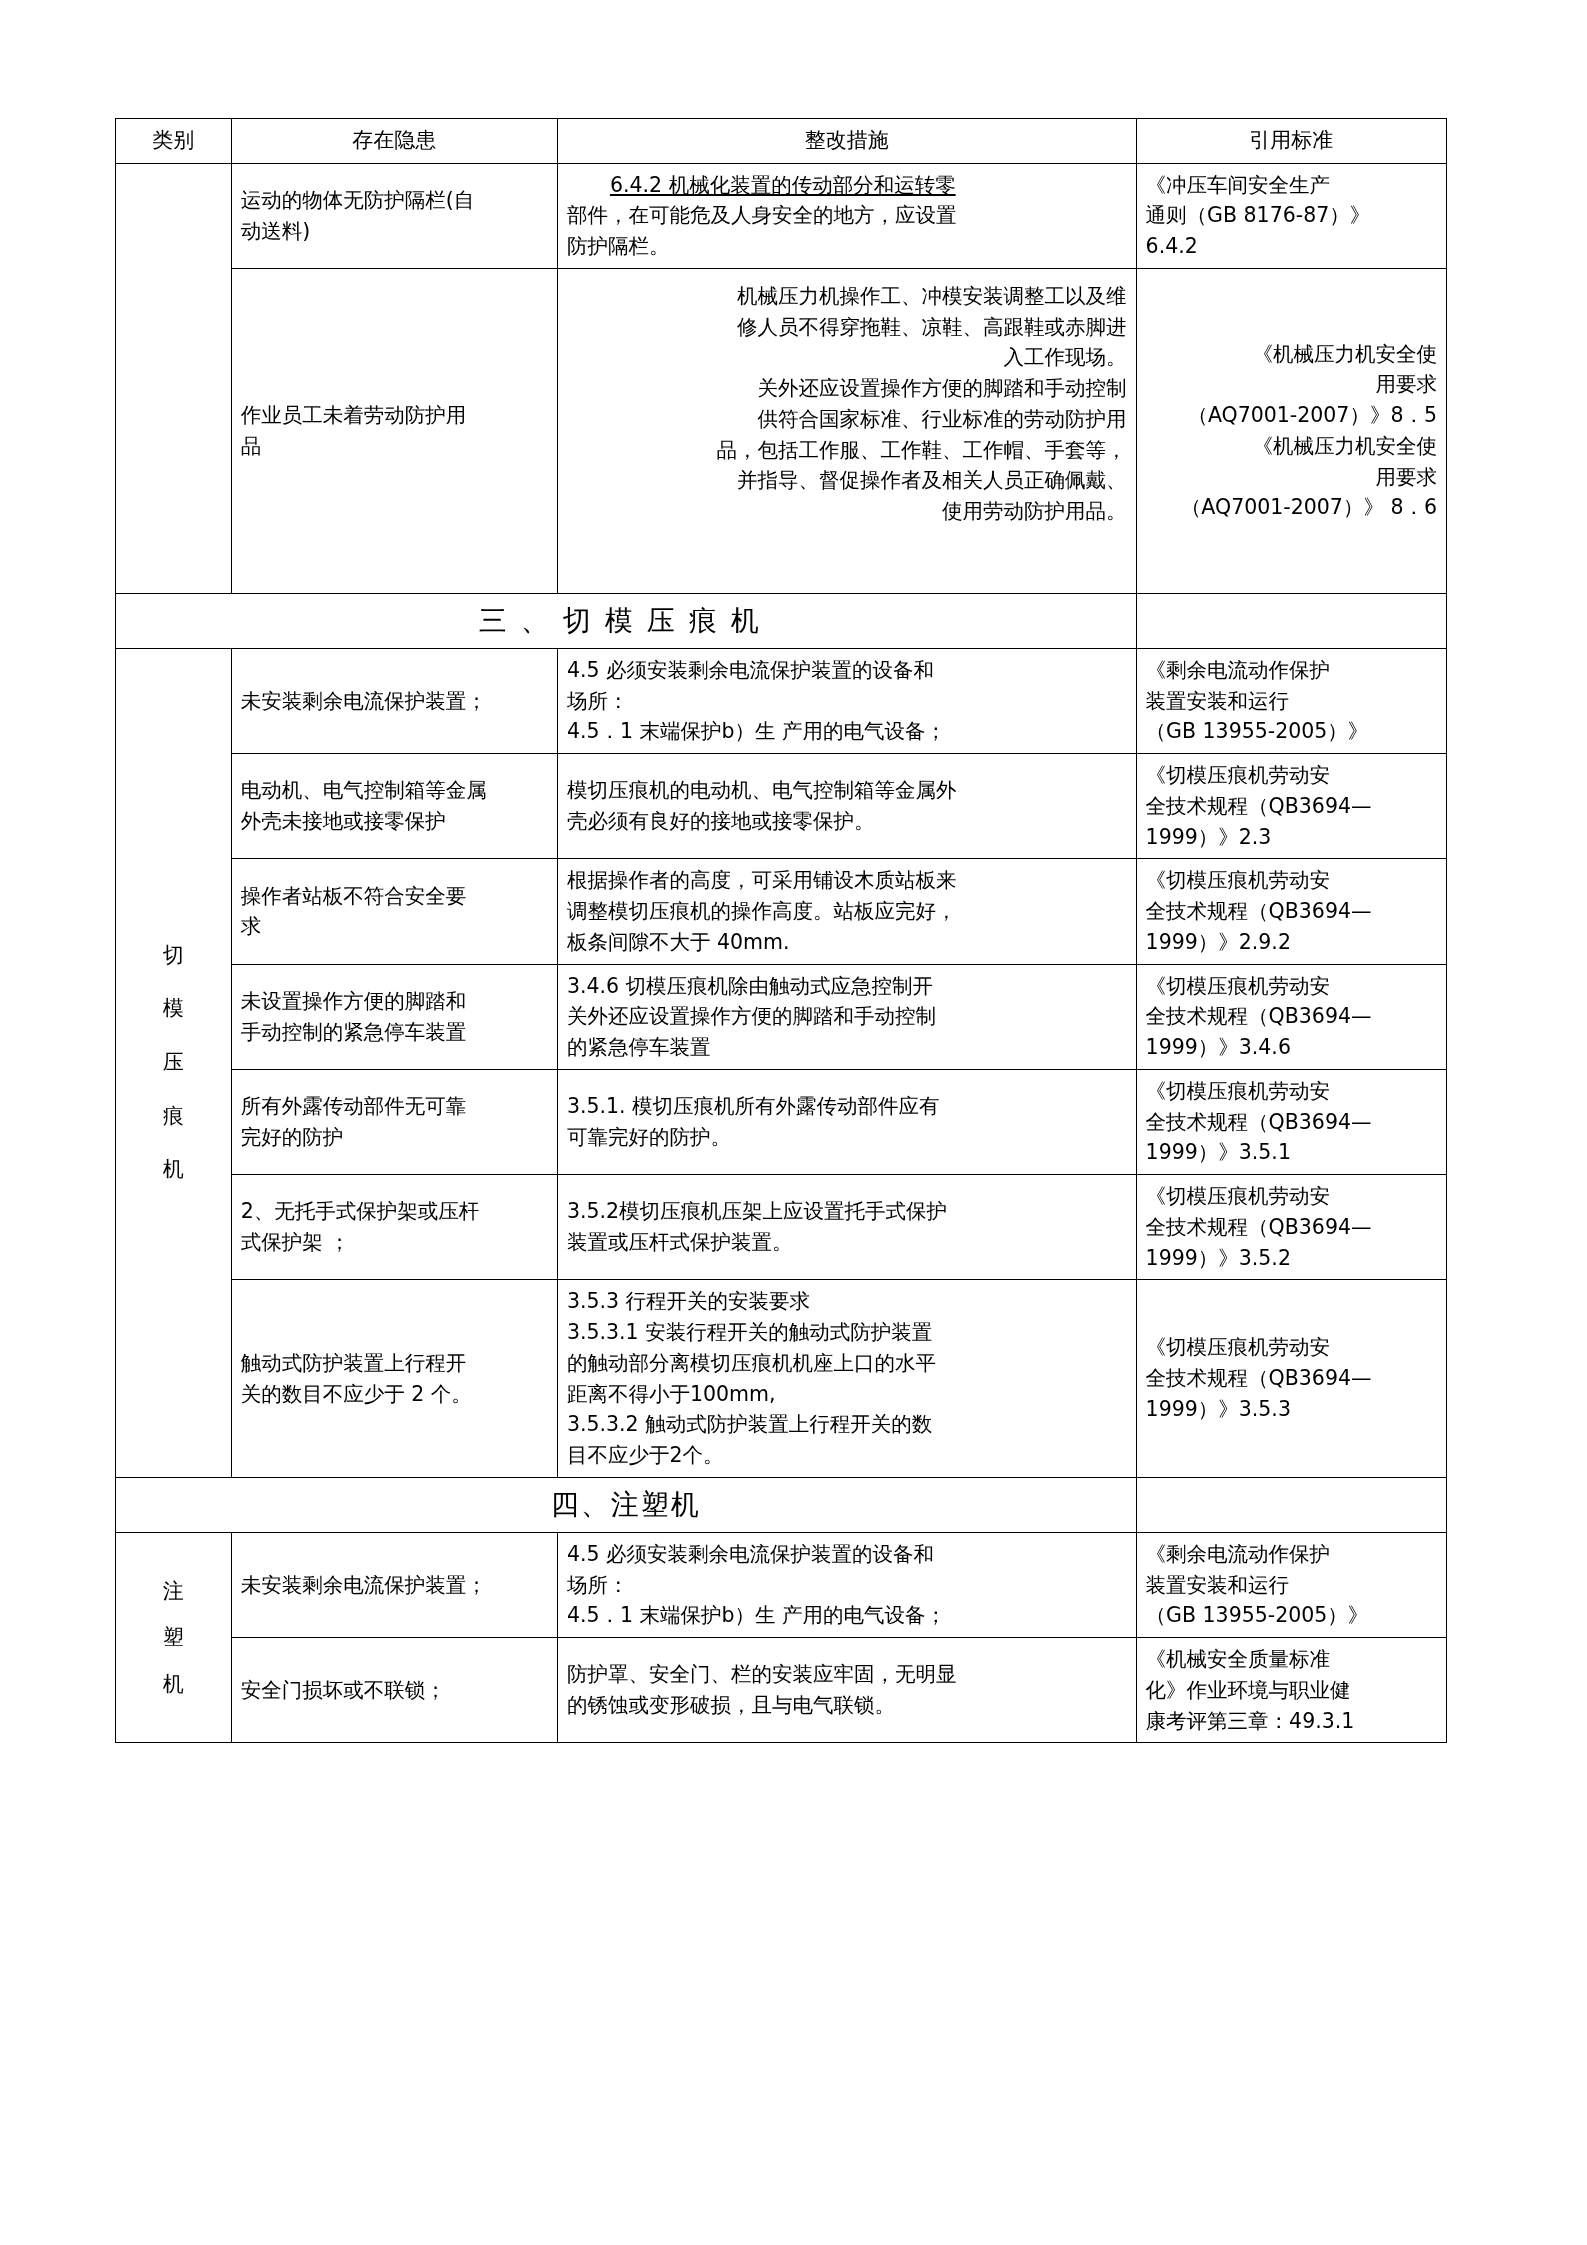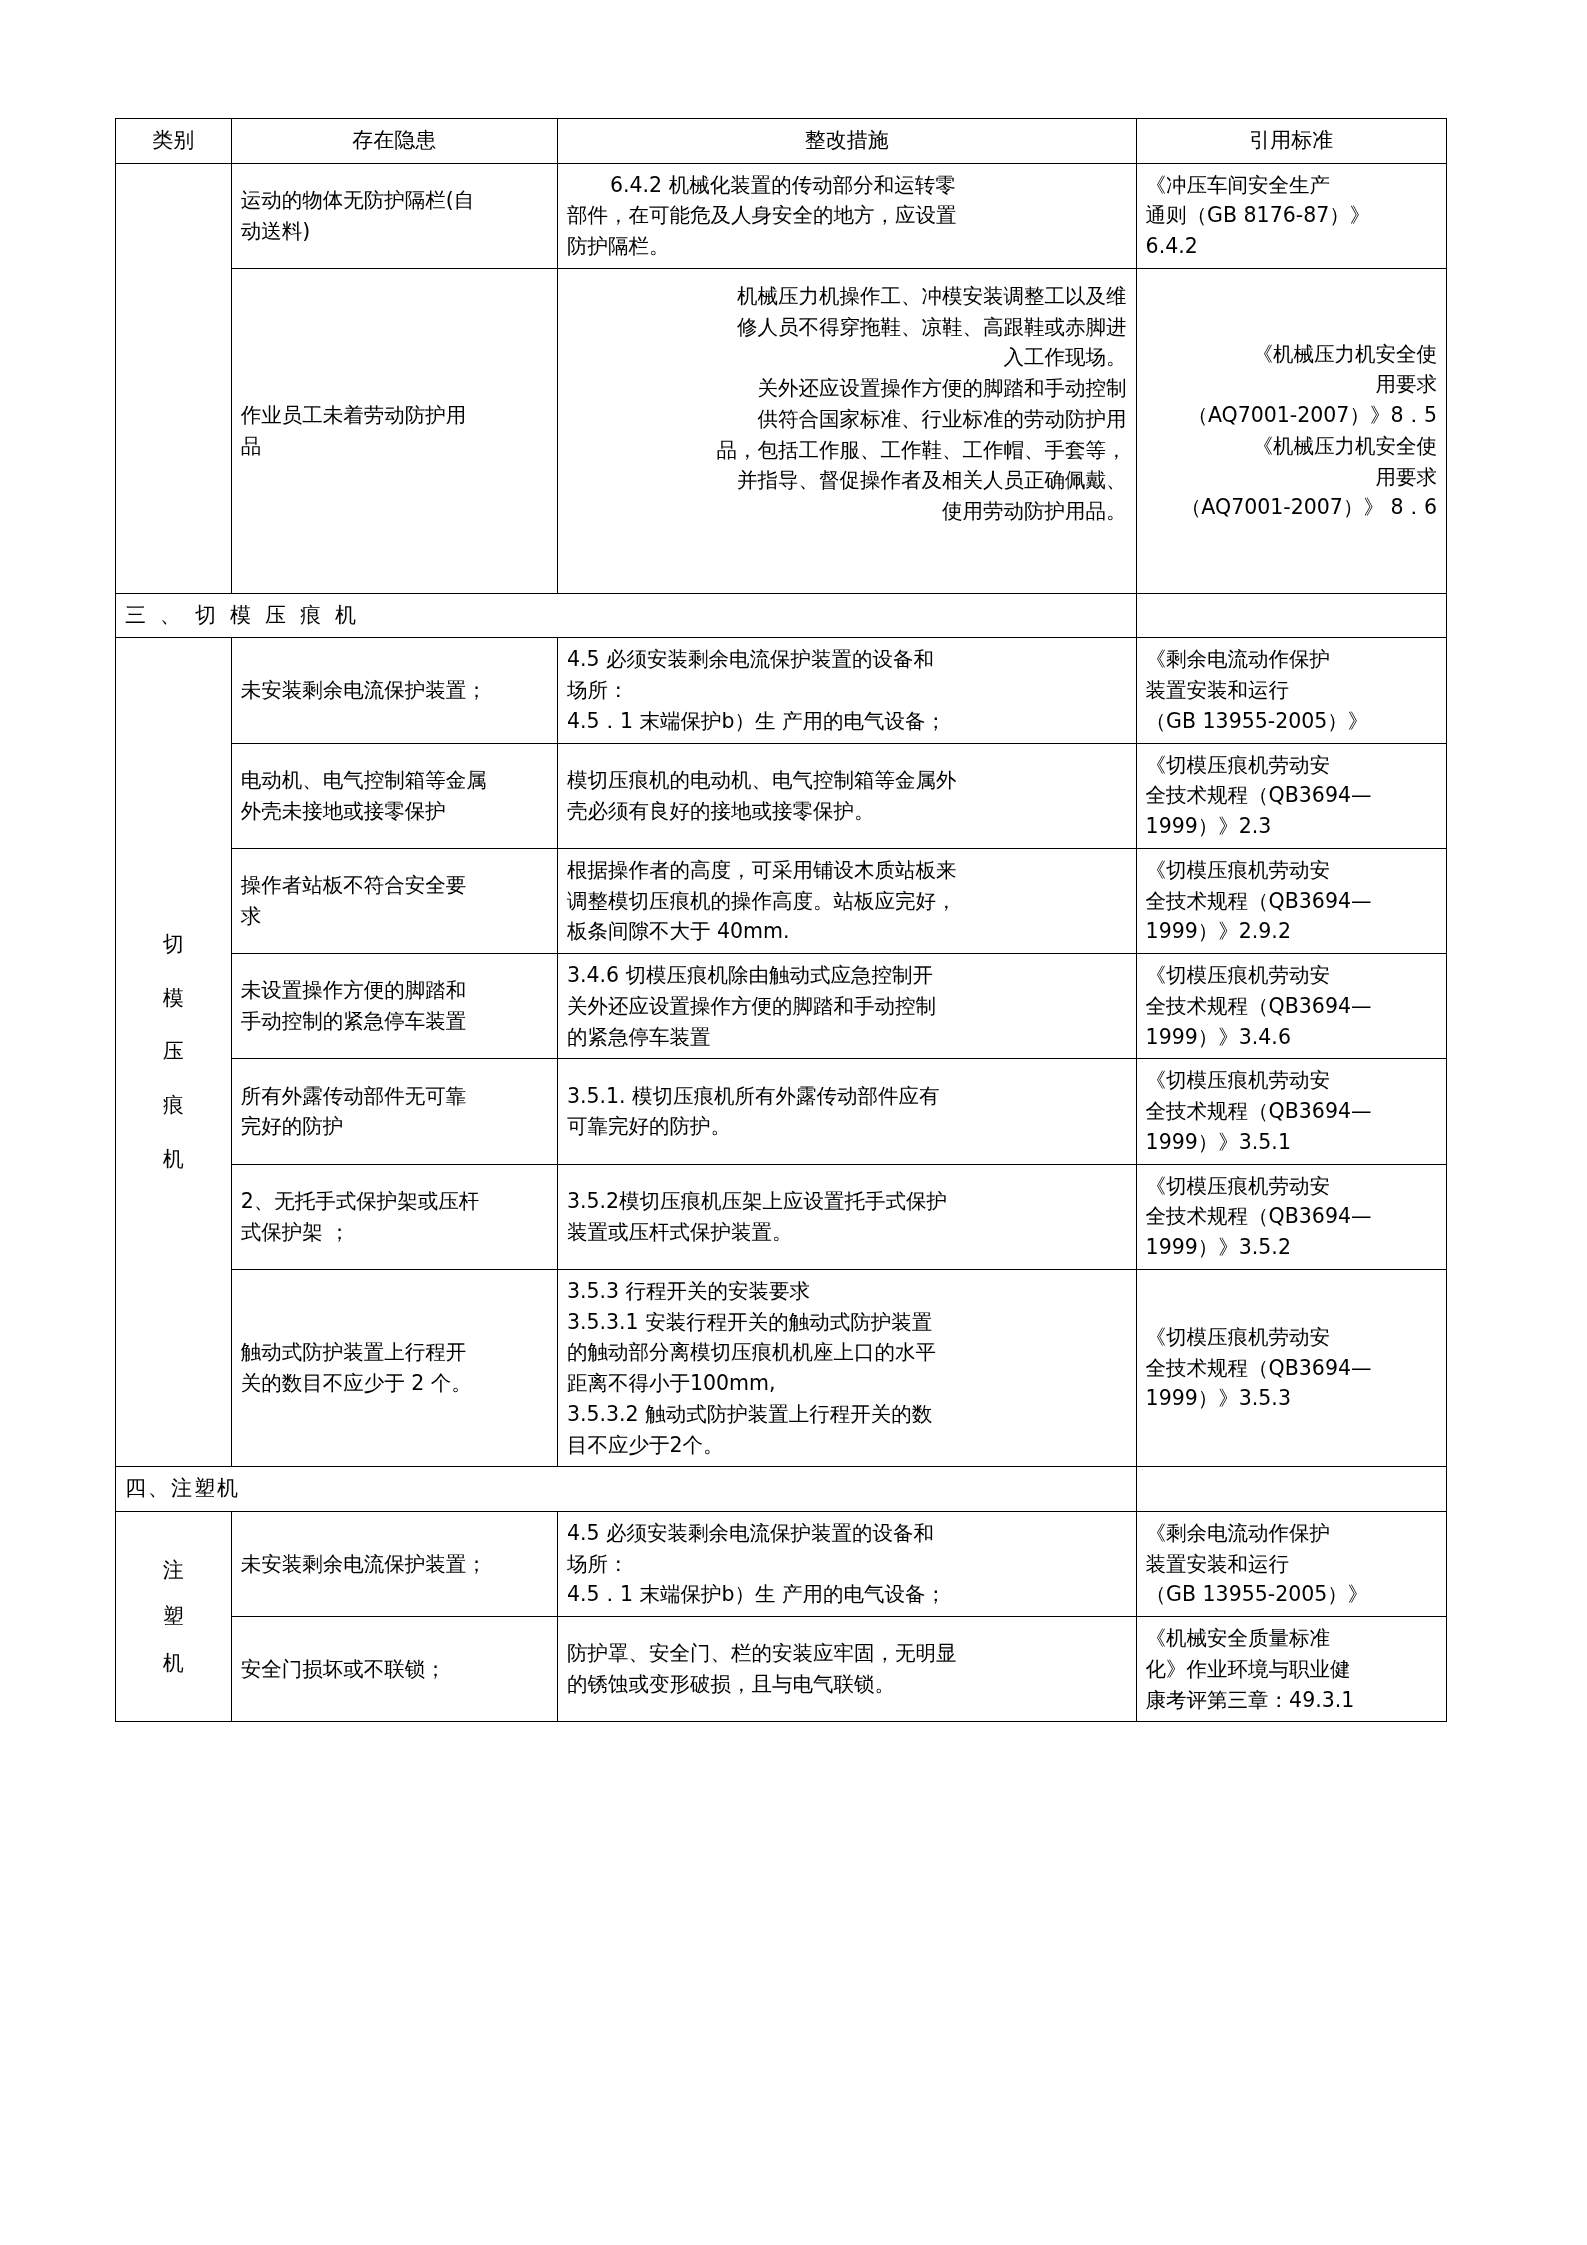--- a/index.html
+++ b/index.html
@@ -47,32 +47,33 @@
   }
   .center { text-align: right; }
   .vert-cat {
     text-align: center;
     font-size: 21px;
     line-height: 2.55;
     letter-spacing: 0;
   }
   .vert-cat span { display: block; }
   .section-row td {
+    text-align: center;
     padding: 9px 4px 11px 4px;
-    font-size: 21px;
+    font-size: 28px;
   }
   .spaced-wide {
     letter-spacing: 14px;
     padding-left: 14px;
   }
   .spaced-mid {
     letter-spacing: 2px;
   }
   .cell-text { display: block; }
-  .indent2 { text-indent: 2.1em; display: block; }
+  .indent2 { text-indent: 2.1em; display: block; text-decoration: underline; }
   .tall { height: 62px; }
   .footer {
     position: absolute;
     left: 0;
     top: 2062px;
     width: 1587px;
     text-align: center;
     font-size: 21px;
     font-family: "DejaVu Sans", "Liberation Sans", sans-serif;
   }

